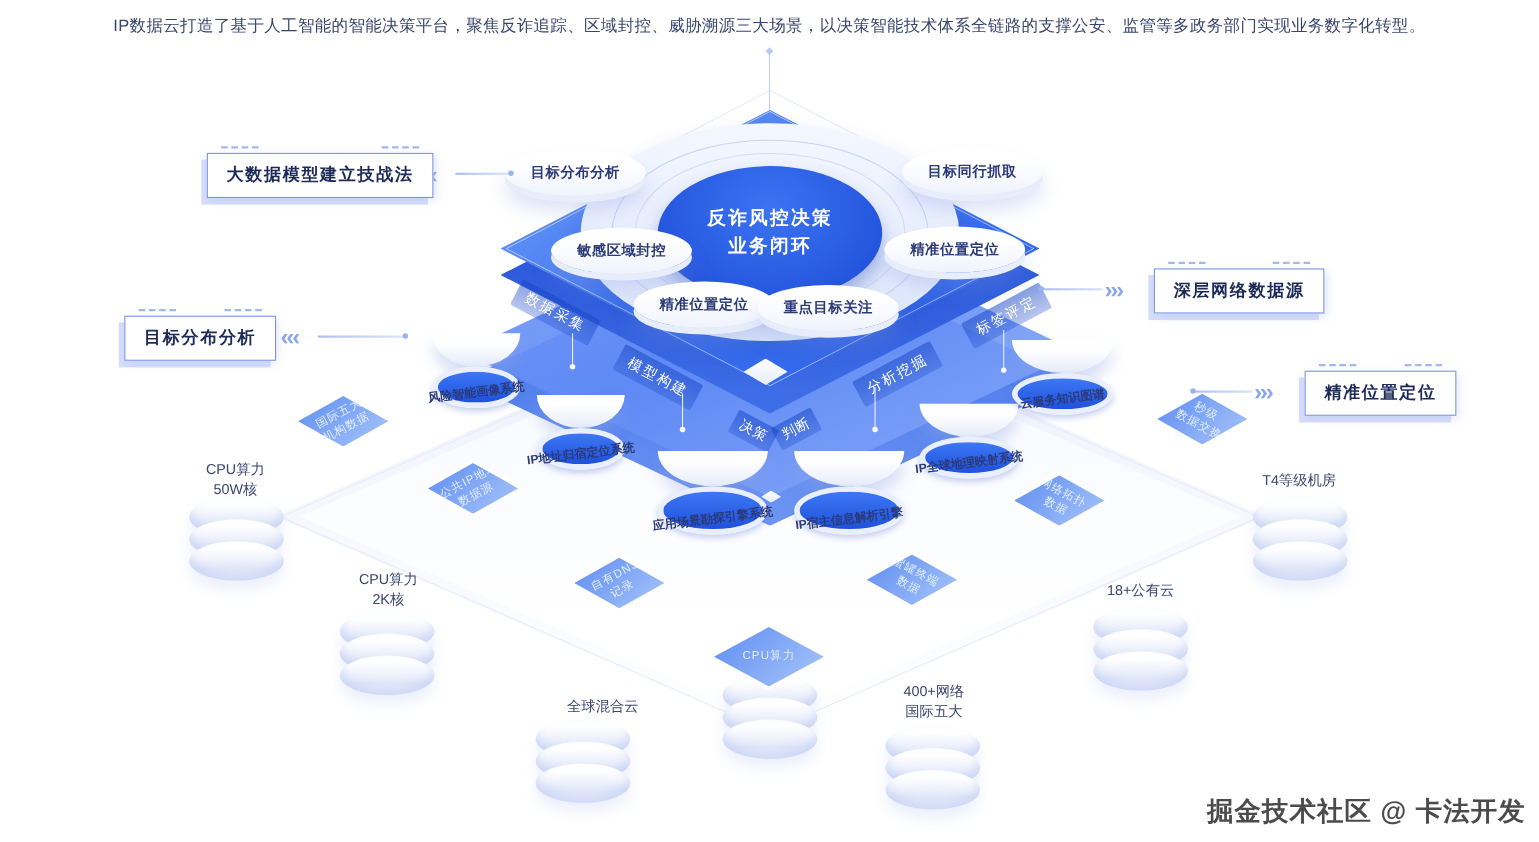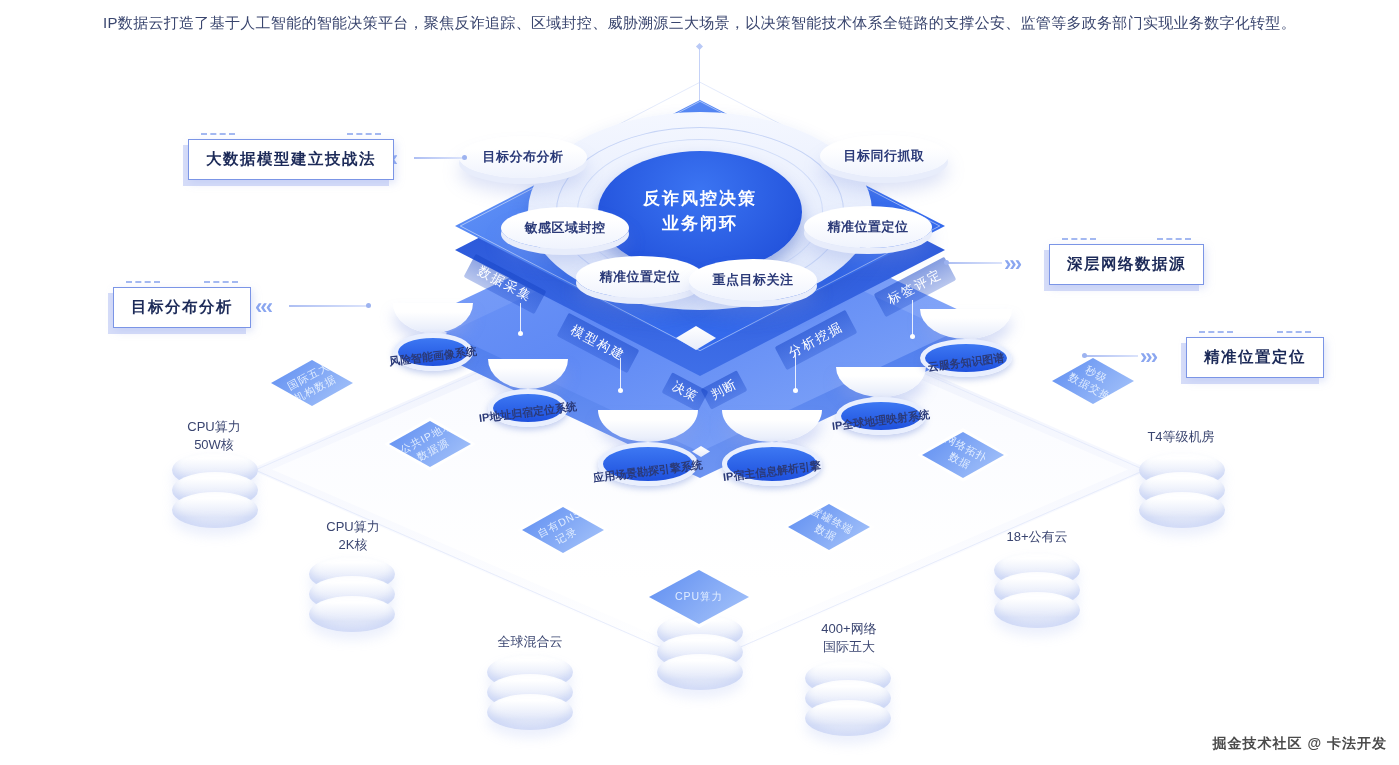--- a/index.html
+++ b/index.html
@@ -107,21 +107,21 @@
     letter-spacing:-2px;line-height:1;}
   .cline{position:absolute;z-index:38;height:1.5px;
     background:linear-gradient(90deg,#aebff3,#dbe3fb);}
   .cdot{position:absolute;z-index:38;width:5px;height:5px;border-radius:50%;background:#9db3f0;}
   
   .cube{position:absolute;clip-path:polygon(50% 0,100% 50%,50% 100%,0 50%);
     background:linear-gradient(180deg,#ffffff,#e7ecfa);
     box-shadow:0 5px 0 rgba(210,220,246,.8);}
   
   .watermark{position:absolute;right:12px;bottom:12px;z-index:50;
-    font-size:14px;font-weight:700;color:#4b4b4b;letter-spacing:1px;
+    font-size:24px;font-weight:700;color:#4b4b4b;letter-spacing:1px;
     text-shadow:0 0 4px #ffffff;}
 </style>
 </head>
 <body>
 
 <div class="header-desc">IP数据云打造了基于人工智能的智能决策平台，聚焦反诈追踪、区域封控、威胁溯源三大场景，以决策智能技术体系全链路的支撑公安、监管等多政务部门实现业务数字化转型。</div>
 
 <div class="deck base-deck"></div>
 <div class="deck base-deck-inner"></div>
 <div class="base-outline abs"></div>
@@ -283,21 +283,21 @@
 <div class="infra-label" style="left:293px;top:518px;">
   <span>CPU算力</span><br>
   <span>2K核</span>
 </div>
 <div class="stack" style="left:309px;top:556px;">
   <div class="disc"></div>
     <div class="disc"></div>
     <div class="disc"></div>
 </div>
 
-<div class="infra-label" style="left:470px;top:633px;">
+<div class="infra-label" style="left:488px;top:633px;">
   <span>全球混合云</span>
 </div>
 <div class="stack" style="left:487px;top:654px;">
   <div class="disc"></div>
     <div class="disc"></div>
     <div class="disc"></div>
 </div>
 
 <div class="stack" style="left:657px;top:614px;">
   <div class="disc"></div>

